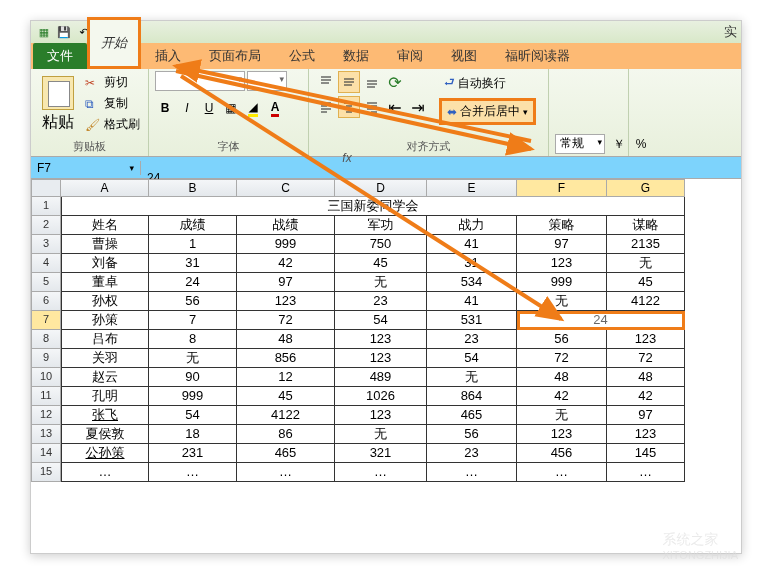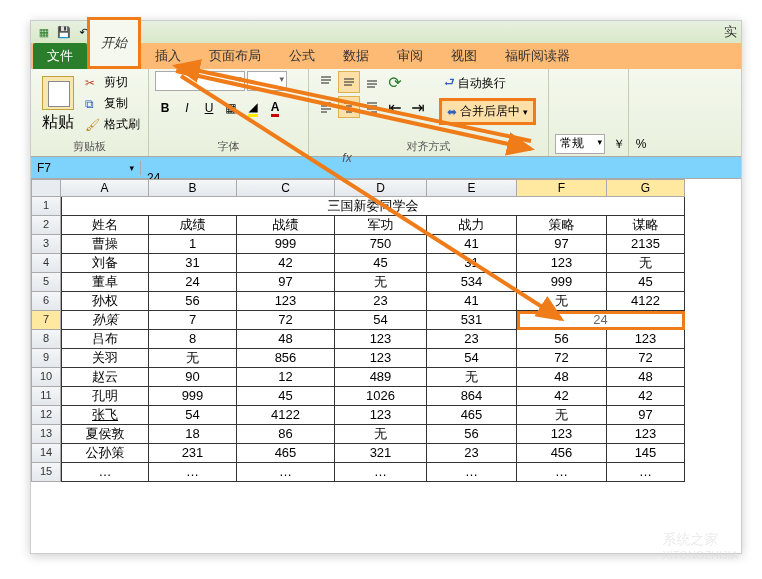--- a/index.html
+++ b/index.html
@@ -324,21 +324,21 @@
           <div class="cell wA" style="border-left: 1px solid rgb(51, 51, 51);">孙权</div>
           <div class="cell wB">56</div>
           <div class="cell wC">123</div>
           <div class="cell wD">23</div>
           <div class="cell wE">41</div>
           <div class="cell wF">无</div>
           <div class="cell wG">4122</div>
         </div>
         <div class="grid-row">
           <div class="rh sel">7</div>
-          <div class="cell wA" style="border-left: 1px solid rgb(51, 51, 51); font-style: italic;">孙策</div>
+          <div class="cell wA" style="border-left: 1px solid rgb(51, 51, 51);">孙策</div>
           <div class="cell wB">7</div>
           <div class="cell wC">72</div>
           <div class="cell wD">54</div>
           <div class="cell wE">531</div>
           <div class="cell merged-sel" style="width: 168px;">24</div>
         </div>
         <div class="grid-row">
           <div class="rh">8</div>
           <div class="cell wA" style="border-left: 1px solid rgb(51, 51, 51);">吕布</div>
           <div class="cell wB">8</div>
@@ -393,21 +393,21 @@
           <div class="cell wA" style="border-left: 1px solid rgb(51, 51, 51);">夏侯敦</div>
           <div class="cell wB">18</div>
           <div class="cell wC">86</div>
           <div class="cell wD">无</div>
           <div class="cell wE">56</div>
           <div class="cell wF">123</div>
           <div class="cell wG">123</div>
         </div>
         <div class="grid-row">
           <div class="rh">14</div>
-          <div class="cell wA" style="border-left: 1px solid rgb(51, 51, 51);">公孙策</div>
+          <div class="cell wA" style="border-left: 1px solid rgb(51, 51, 51); text-decoration: underline;">公孙策</div>
           <div class="cell wB">231</div>
           <div class="cell wC">465</div>
           <div class="cell wD">321</div>
           <div class="cell wE">23</div>
           <div class="cell wF">456</div>
           <div class="cell wG">145</div>
         </div>
         <div class="grid-row">
           <div class="rh">15</div>
           <div class="cell wA" style="border-left: 1px solid rgb(51, 51, 51);">…</div>

